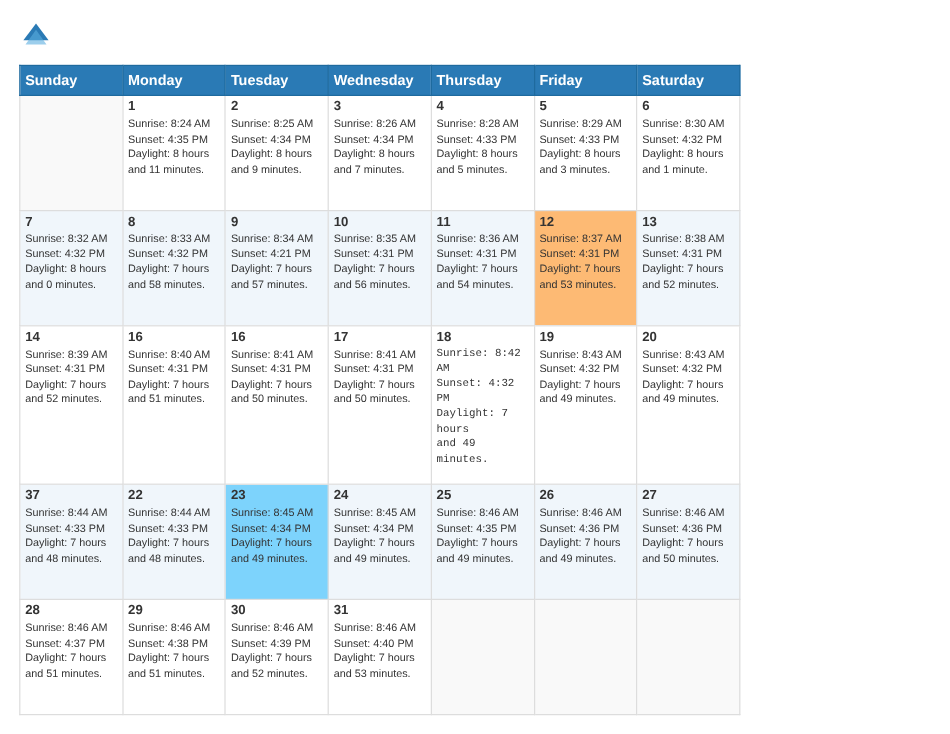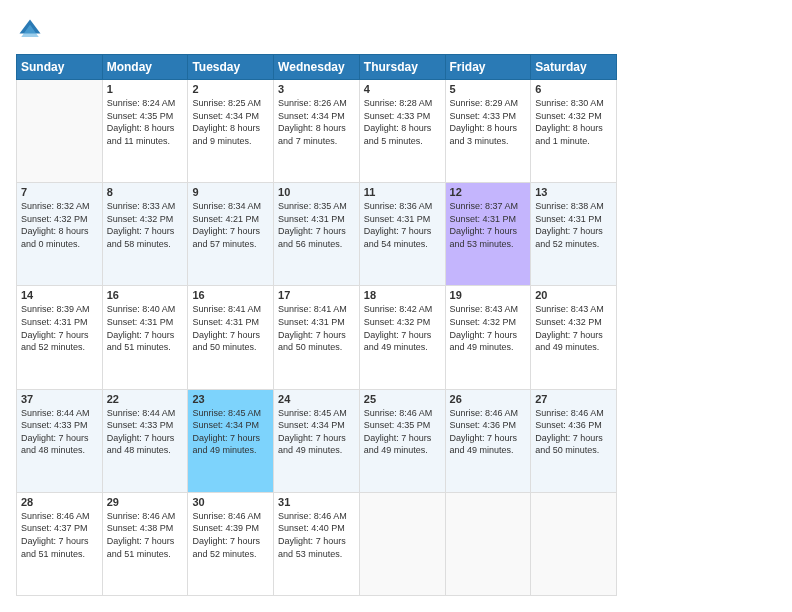--- a/index.html
+++ b/index.html
@@ -217,21 +217,21 @@
 Daylight: 7 hours
 and 56 minutes.</div>
           </td>
           <td style="background-color: rgb(240, 246, 251);">
             <span class="day-num">11</span>
             <div class="day-info" style="white-space: pre-line;">Sunrise: 8:36 AM
 Sunset: 4:31 PM
 Daylight: 7 hours
 and 54 minutes.</div>
           </td>
-          <td style="background-color: #c4b5fd;">
+          <td style="background-color: #fdba74;">
             <span class="day-num">12</span>
             <div class="day-info" style="white-space: pre-line;">Sunrise: 8:37 AM
 Sunset: 4:31 PM
 Daylight: 7 hours
 and 53 minutes.</div>
           </td>
           <td style="background-color: rgb(240, 246, 251);">
             <span class="day-num">13</span>
             <div class="day-info" style="white-space: pre-line;">Sunrise: 8:38 AM
 Sunset: 4:31 PM
@@ -263,21 +263,21 @@
           </td>
           <td style="background-color: rgb(255, 255, 255);">
             <span class="day-num">17</span>
             <div class="day-info" style="white-space: pre-line;">Sunrise: 8:41 AM
 Sunset: 4:31 PM
 Daylight: 7 hours
 and 50 minutes.</div>
           </td>
           <td style="background-color: rgb(255, 255, 255);">
             <span class="day-num">18</span>
-            <div class="day-info" style="white-space: pre-line;">Sunrise: 8:42 AM
+            <div class="day-info" style="white-space: pre-line; font-family: Liberation Mono, monospace;">Sunrise: 8:42 AM
 Sunset: 4:32 PM
 Daylight: 7 hours
 and 49 minutes.</div>
           </td>
           <td style="background-color: rgb(255, 255, 255);">
             <span class="day-num">19</span>
             <div class="day-info" style="white-space: pre-line;">Sunrise: 8:43 AM
 Sunset: 4:32 PM
 Daylight: 7 hours
 and 49 minutes.</div>

